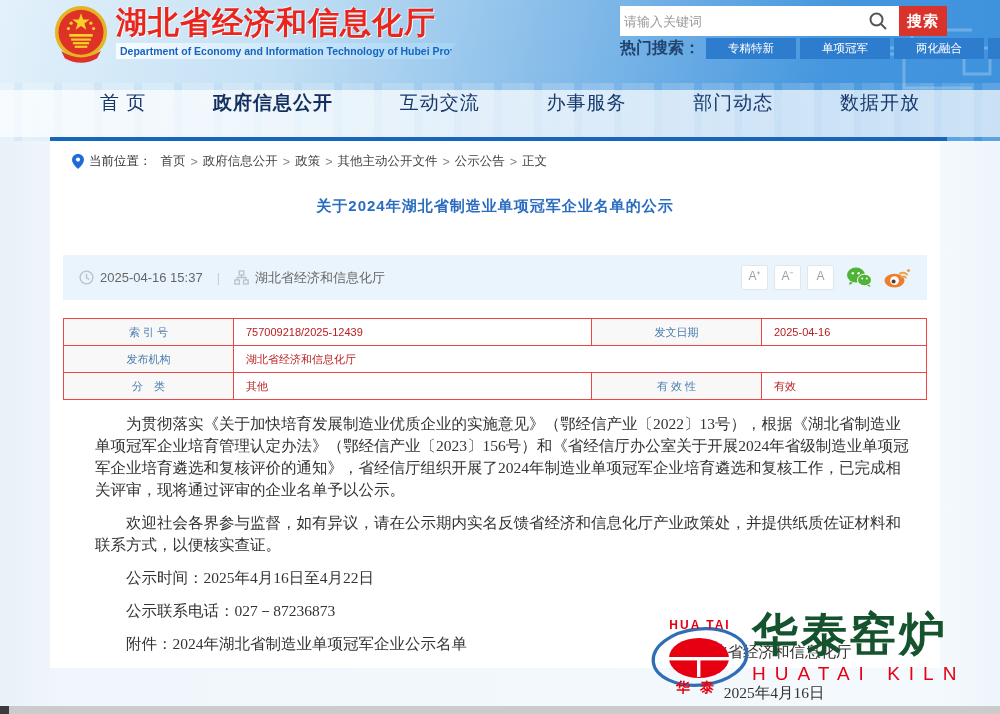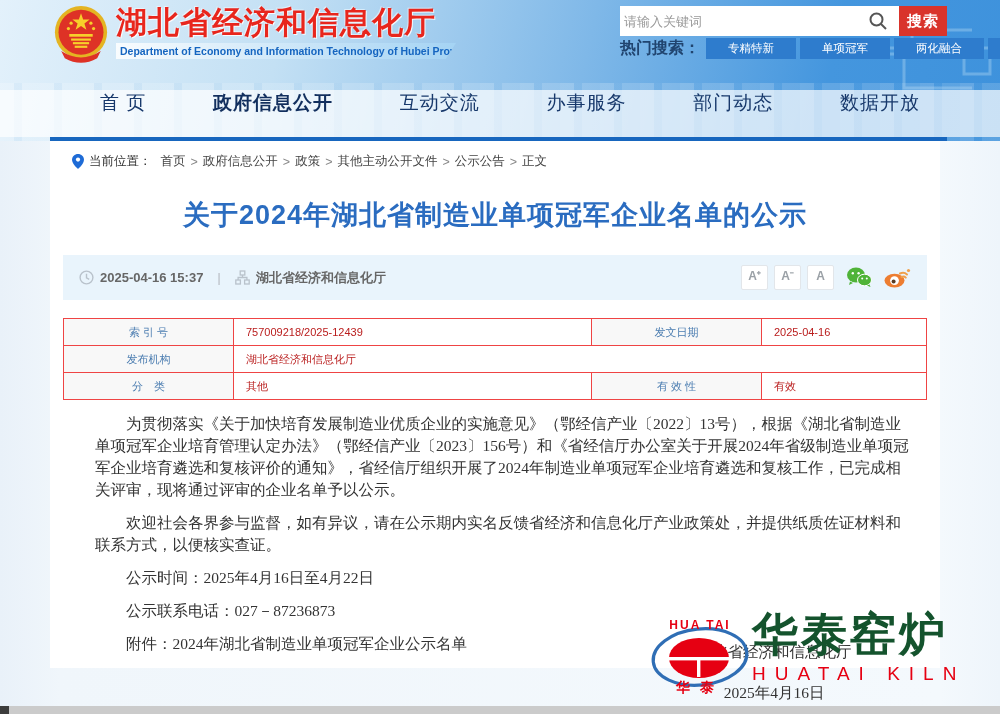--- a/index.html
+++ b/index.html
@@ -53,25 +53,25 @@
   
   .breadcrumb{position:absolute;top:12px;left:22px;display:flex;align-items:center;
     font-size:12.5px;color:#444;}
   .bc-label{margin:0 4px 0 5px;color:#333;}
   .bc-item{color:#444;cursor:pointer;margin:0 5px;white-space:nowrap;}
   .bc-sep{color:#888;}
   .bc-item.current{cursor:default;}
 
   
   .article-title{position:absolute;top:56px;left:0;width:100%;text-align:center;
-    font-size:27px;font-weight:bold;color:#2a6cc0;letter-spacing:1px;}
+    font-size:15px;font-weight:bold;color:#2a6cc0;letter-spacing:1px;}
 
   
   .metabar{position:absolute;top:114px;left:13px;width:864px;height:45px;background:#e9f4fc;
-    display:flex;align-items:center;justify-content:space-between;padding:0 16px;box-sizing:border-box;font-weight:bold;}
+    display:flex;align-items:center;justify-content:space-between;padding:0 16px;box-sizing:border-box;}
   .meta-left{display:flex;align-items:center;font-size:13px;color:#666;}
   .meta-left .ic{margin-right:6px;display:flex;}
   .meta-div{color:#c6cdd4;margin:0 14px;}
   .meta-right{display:flex;align-items:center;}
   .fontsize-btn{width:25px;height:23px;background:#fff;border:1px solid #e2e6ea;border-radius:2px;
     color:#9aa0a6;font-size:12px;margin-left:6px;cursor:pointer;line-height:21px;text-align:center;}
   .share-ic{margin-left:12px;cursor:pointer;display:flex;}
 
   
   .info-table{position:absolute;top:177px;left:13px;width:864px;border-collapse:collapse;}

